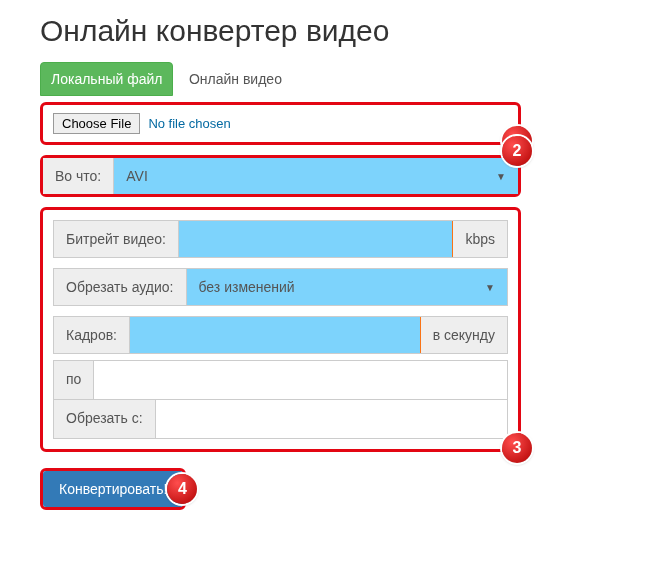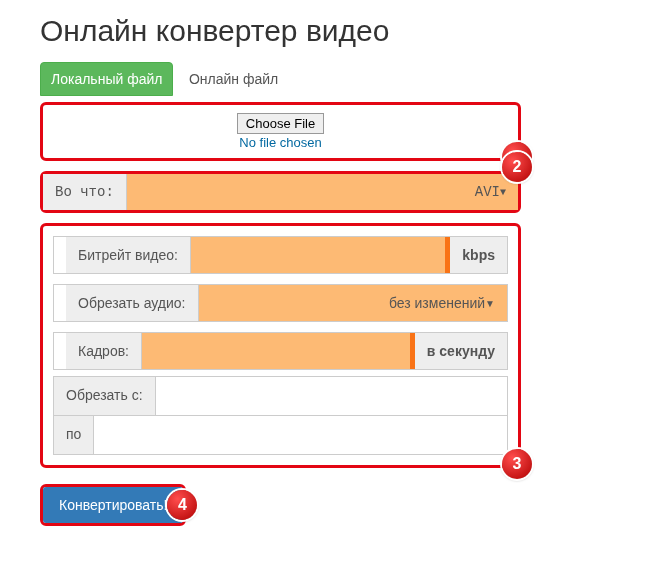--- a/index.html
+++ b/index.html
@@ -12,68 +12,68 @@
   .tab.inactive { background: #fff; color: #555; }
   .group { border: 3px solid #e30613; border-radius: 6px; position: relative; margin-bottom: 10px; }
   .badge-callout {
     position: absolute; width: 30px; height: 30px; border-radius: 50%;
     background: radial-gradient(circle at 35% 30%, #ff4d4d, #b00000);
     color: #fff; font-weight: bold; font-size: 16px; line-height: 30px; text-align: center;
     box-shadow: 0 0 0 2px #fff, 0 1px 3px rgba(0,0,0,.5);
   }
   .g1 { padding: 8px 10px; }
   .g1 .badge-callout { right: -14px; bottom: -14px; }
-  .file-row { display: flex; align-items: center; gap: 1px; font-size: 13px; flex-direction: column; }
+  .file-row { display: flex; align-items: center; gap: 8px; font-size: 13px; }
   .file-btn { border: 1px solid #999; background: #efefef; padding: 2px 8px; font-size: 13px; cursor: pointer; }
   .file-txt { color: #0369a1; font-size: 13px; }
   .g2 { margin-top: 2px; }
   .g2 .badge-callout { right: -14px; top: -22px; }
   .input-row { display: flex; align-items: stretch; border: 1px solid #ccc; background: #fff; }
   .input-row + .input-row { margin-top: 10px; }
   .addon { background: #eee; color: #555; border-right: 1px solid #ccc; padding: 10px 12px; font-size: 14px; white-space: nowrap; display: flex; align-items: center; }
-  .addon.right { border-right: none; border-left: 5px solid #f97316; font-weight: bold; }
-  .field { flex: 1; padding: 10px 12px; font-size: 14px; color: #555; background: #fdba74; display: flex; align-items: center; justify-content: flex-end; }
+  .addon.right { border-right: none; border-left: 1px solid #f97316; }
+  .field { flex: 1; padding: 10px 12px; font-size: 14px; color: #555; background: #7dd3fc; display: flex; align-items: center; justify-content: space-between; }
   .field input { border: none; outline: none; width: 100%; font-size: 14px; color: #555; background: transparent; }
   .caret { color: #555; font-size: 10px; }
   .g3 { padding: 10px 10px 0 10px; }
-  .g3 .input-row { margin-bottom: 6px; padding-left: 12px; }
+  .g3 .input-row { margin-bottom: 6px; }
   .g3 .badge-callout { right: -14px; bottom: -14px; }
   .trim-block { border: 1px solid #ccc; }
   .trim-block .tr { display: flex; }
   .trim-block .tr + .tr { border-top: 1px solid #ccc; }
   .trim-block .lbl { background: #eee; color: #555; border-right: 1px solid #ccc; padding: 10px 12px; font-size: 14px; white-space: nowrap; }
   .trim-block .inp { flex: 1; padding: 10px 12px; }
   .trim-block .inp input { border: none; outline: none; width: 100%; font-size: 14px; background: transparent; }
   .g4 { display: inline-block; margin-top: 6px; position: relative; text-decoration: underline; }
   .g4 .badge-callout { right: -14px; top: 50%; transform: translateY(-50%); }
   .convert-btn { background: #337ab7; color: #fff; border: none; padding: 10px 16px; font-size: 14px; cursor: pointer; border-radius: 3px; }
 </style>
 </head>
 <body>
 
 <div class="page">
   <h1>Онлайн конвертер видео</h1>
 
   <div class="tabs">
     <span class="tab active">Локальный файл</span>
-    <span class="tab inactive">Онлайн файл</span>
+    <span class="tab inactive">Онлайн видео</span>
   </div>
 
   
   <div class="group g1">
     <div class="file-row">
       <button class="file-btn">Choose File</button>
       <span class="file-txt">No file chosen</span>
     </div>
     <div class="badge-callout">1</div>
   </div>
 
   
   <div class="group g2">
-    <div class="input-row" style="border:none;font-family:Liberation Mono, monospace;">
+    <div class="input-row" style="border:none;">
       <div class="addon">Во что:</div>
       <div class="field">
         <span>AVI</span>
         <span class="caret">▼</span>
       </div>
     </div>
     <div class="badge-callout">2</div>
   </div>
 
   
@@ -98,25 +98,25 @@
     <div class="input-row">
       <div class="addon">Кадров:</div>
       <div class="field">
           <input type="text" style="">
         </div>
       <div class="addon right">в секунду</div>
     </div>
 
     <div class="trim-block" style="margin-bottom:10px;">
       <div class="tr">
-        <div class="lbl">Обрезать с:</div>
+        <div class="lbl">по</div>
         <div class="inp"><input type="text" style=""></div>
       </div>
       <div class="tr">
-        <div class="lbl">по</div>
+        <div class="lbl">Обрезать с:</div>
         <div class="inp"><input type="text" style=""></div>
       </div>
     </div>
 
     <div class="badge-callout">3</div>
   </div>
 
   
   <div class="group g4">
     <button class="convert-btn">Конвертировать!</button>

